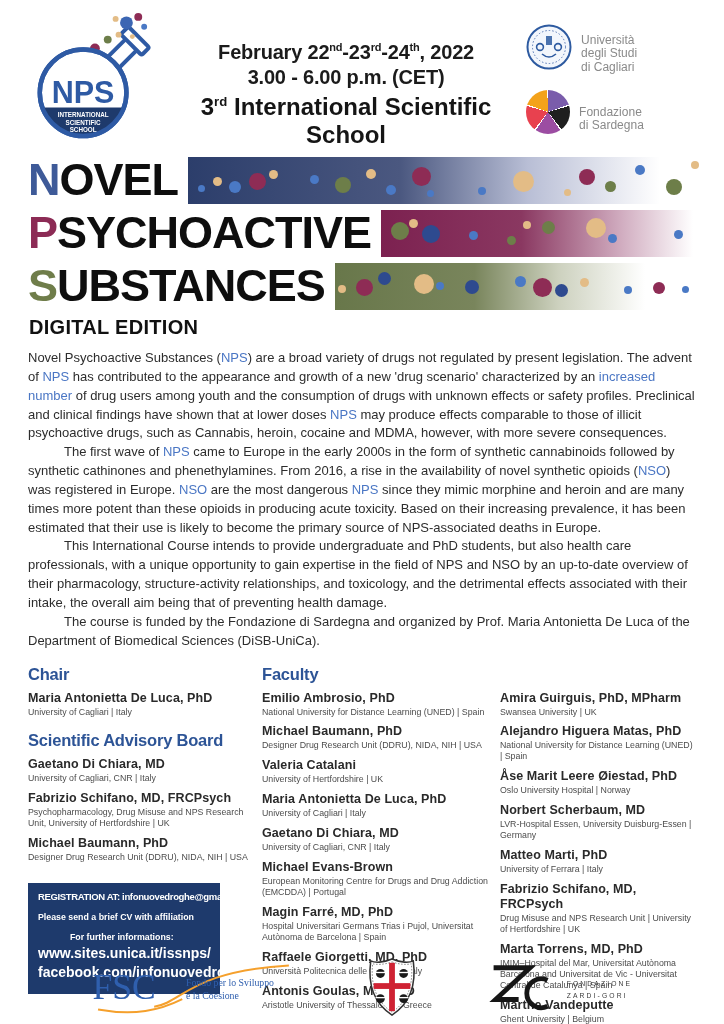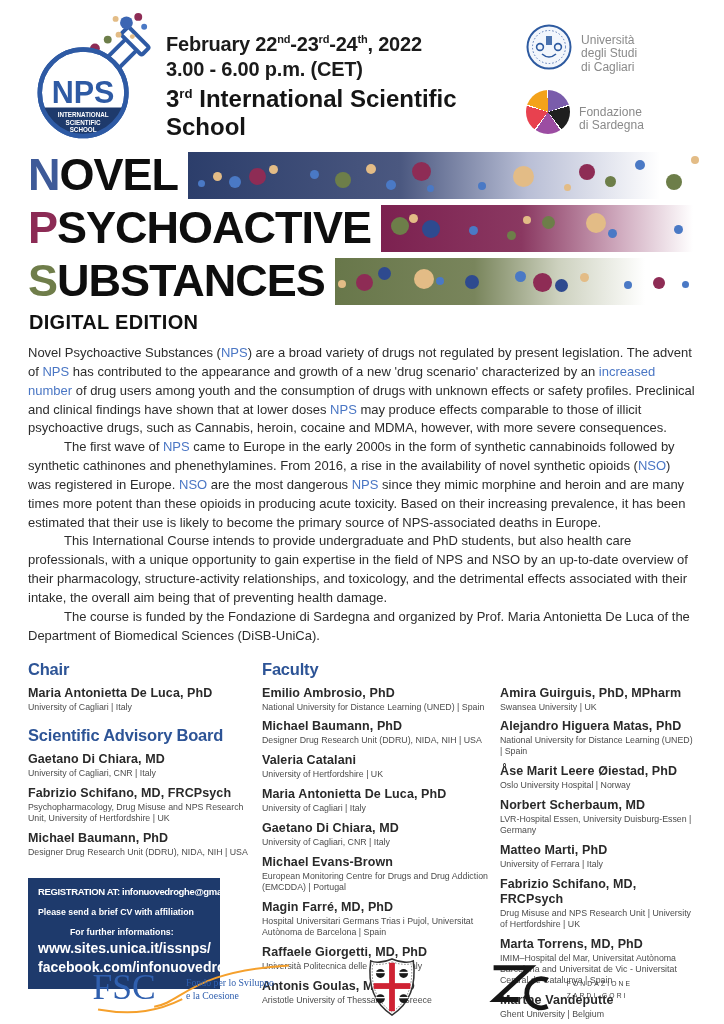--- a/index.html
+++ b/index.html
@@ -6,21 +6,21 @@
   html,body { width:724px; height:1024px; }
   body {
     font-family:"Liberation Sans", sans-serif;
     background:#ffffff; color:#222; overflow:hidden; position:relative;
   }
   .page { padding:12px 28px 0 28px; height:100%; position:relative; }
 
   
   .hdr { display:flex; align-items:flex-start; }
   .flask-wrap { width:128px; flex:0 0 auto; }
-  .date-block { margin:20px 0 0 10px; color:#1b1b1b; }
+  .date-block { margin:28px 0 0 10px; color:#1b1b1b;text-align:center; }
   .date-line { font-size:20px; font-weight:600; letter-spacing:-.2px; line-height:1.25; }
   .date-line sup, .school-line sup { font-size:55%; font-weight:600; }
   .school-line { font-size:24px; font-weight:600; margin-top:3px; color:#151515; }
   .hdr-right { margin-left:auto; width:178px; display:flex; flex-direction:column; gap:16px; margin-top:8px; }
   .hdr-logo-row { display:flex; align-items:center; gap:9px; }
   .hdr-logo-text { color:#8a8a8a; font-size:12px; line-height:1.12; font-weight:400;margin-top:14px; }
   .pinwheel { width:44px; height:44px; border-radius:50%; flex:0 0 auto;
     background:conic-gradient(#7a5cab 0 70deg,#fff 70deg 74deg,#1f1f1f 74deg 142deg,#fff 142deg 146deg,#9c4da2 146deg 214deg,#fff 214deg 218deg,#e8414f 218deg 286deg,#fff 286deg 290deg,#f3a21b 290deg 358deg,#fff 358deg 360deg); }
 
   

